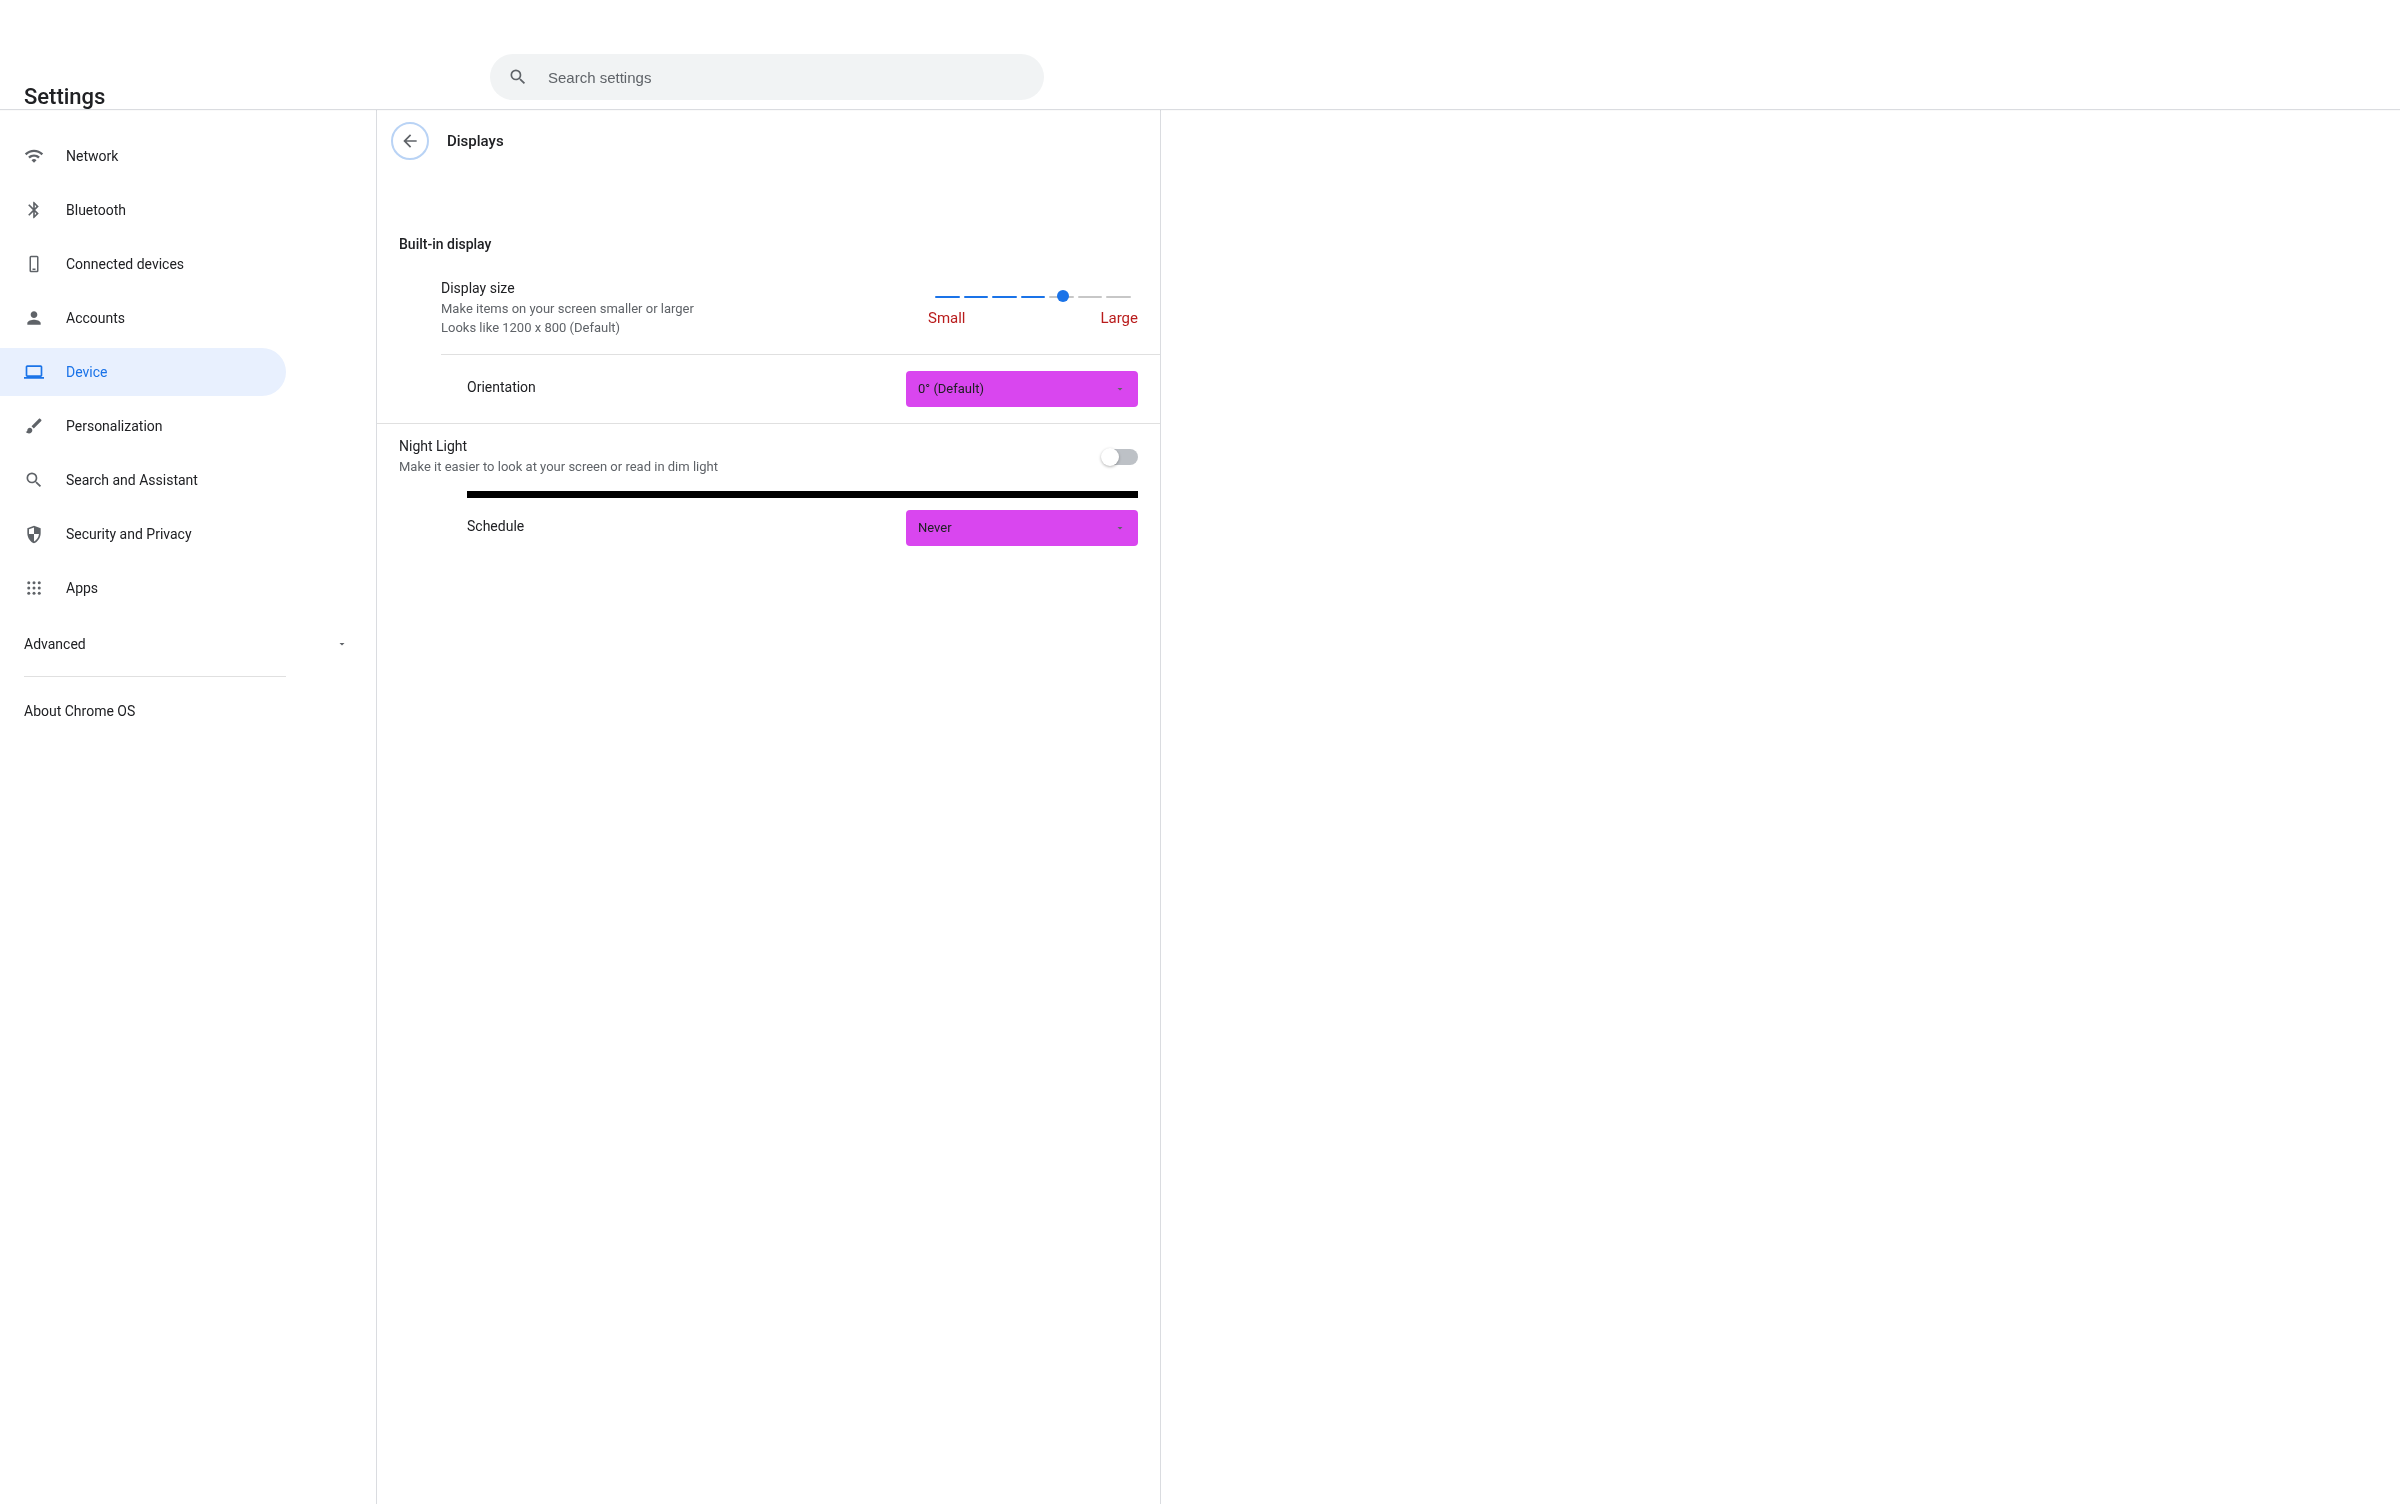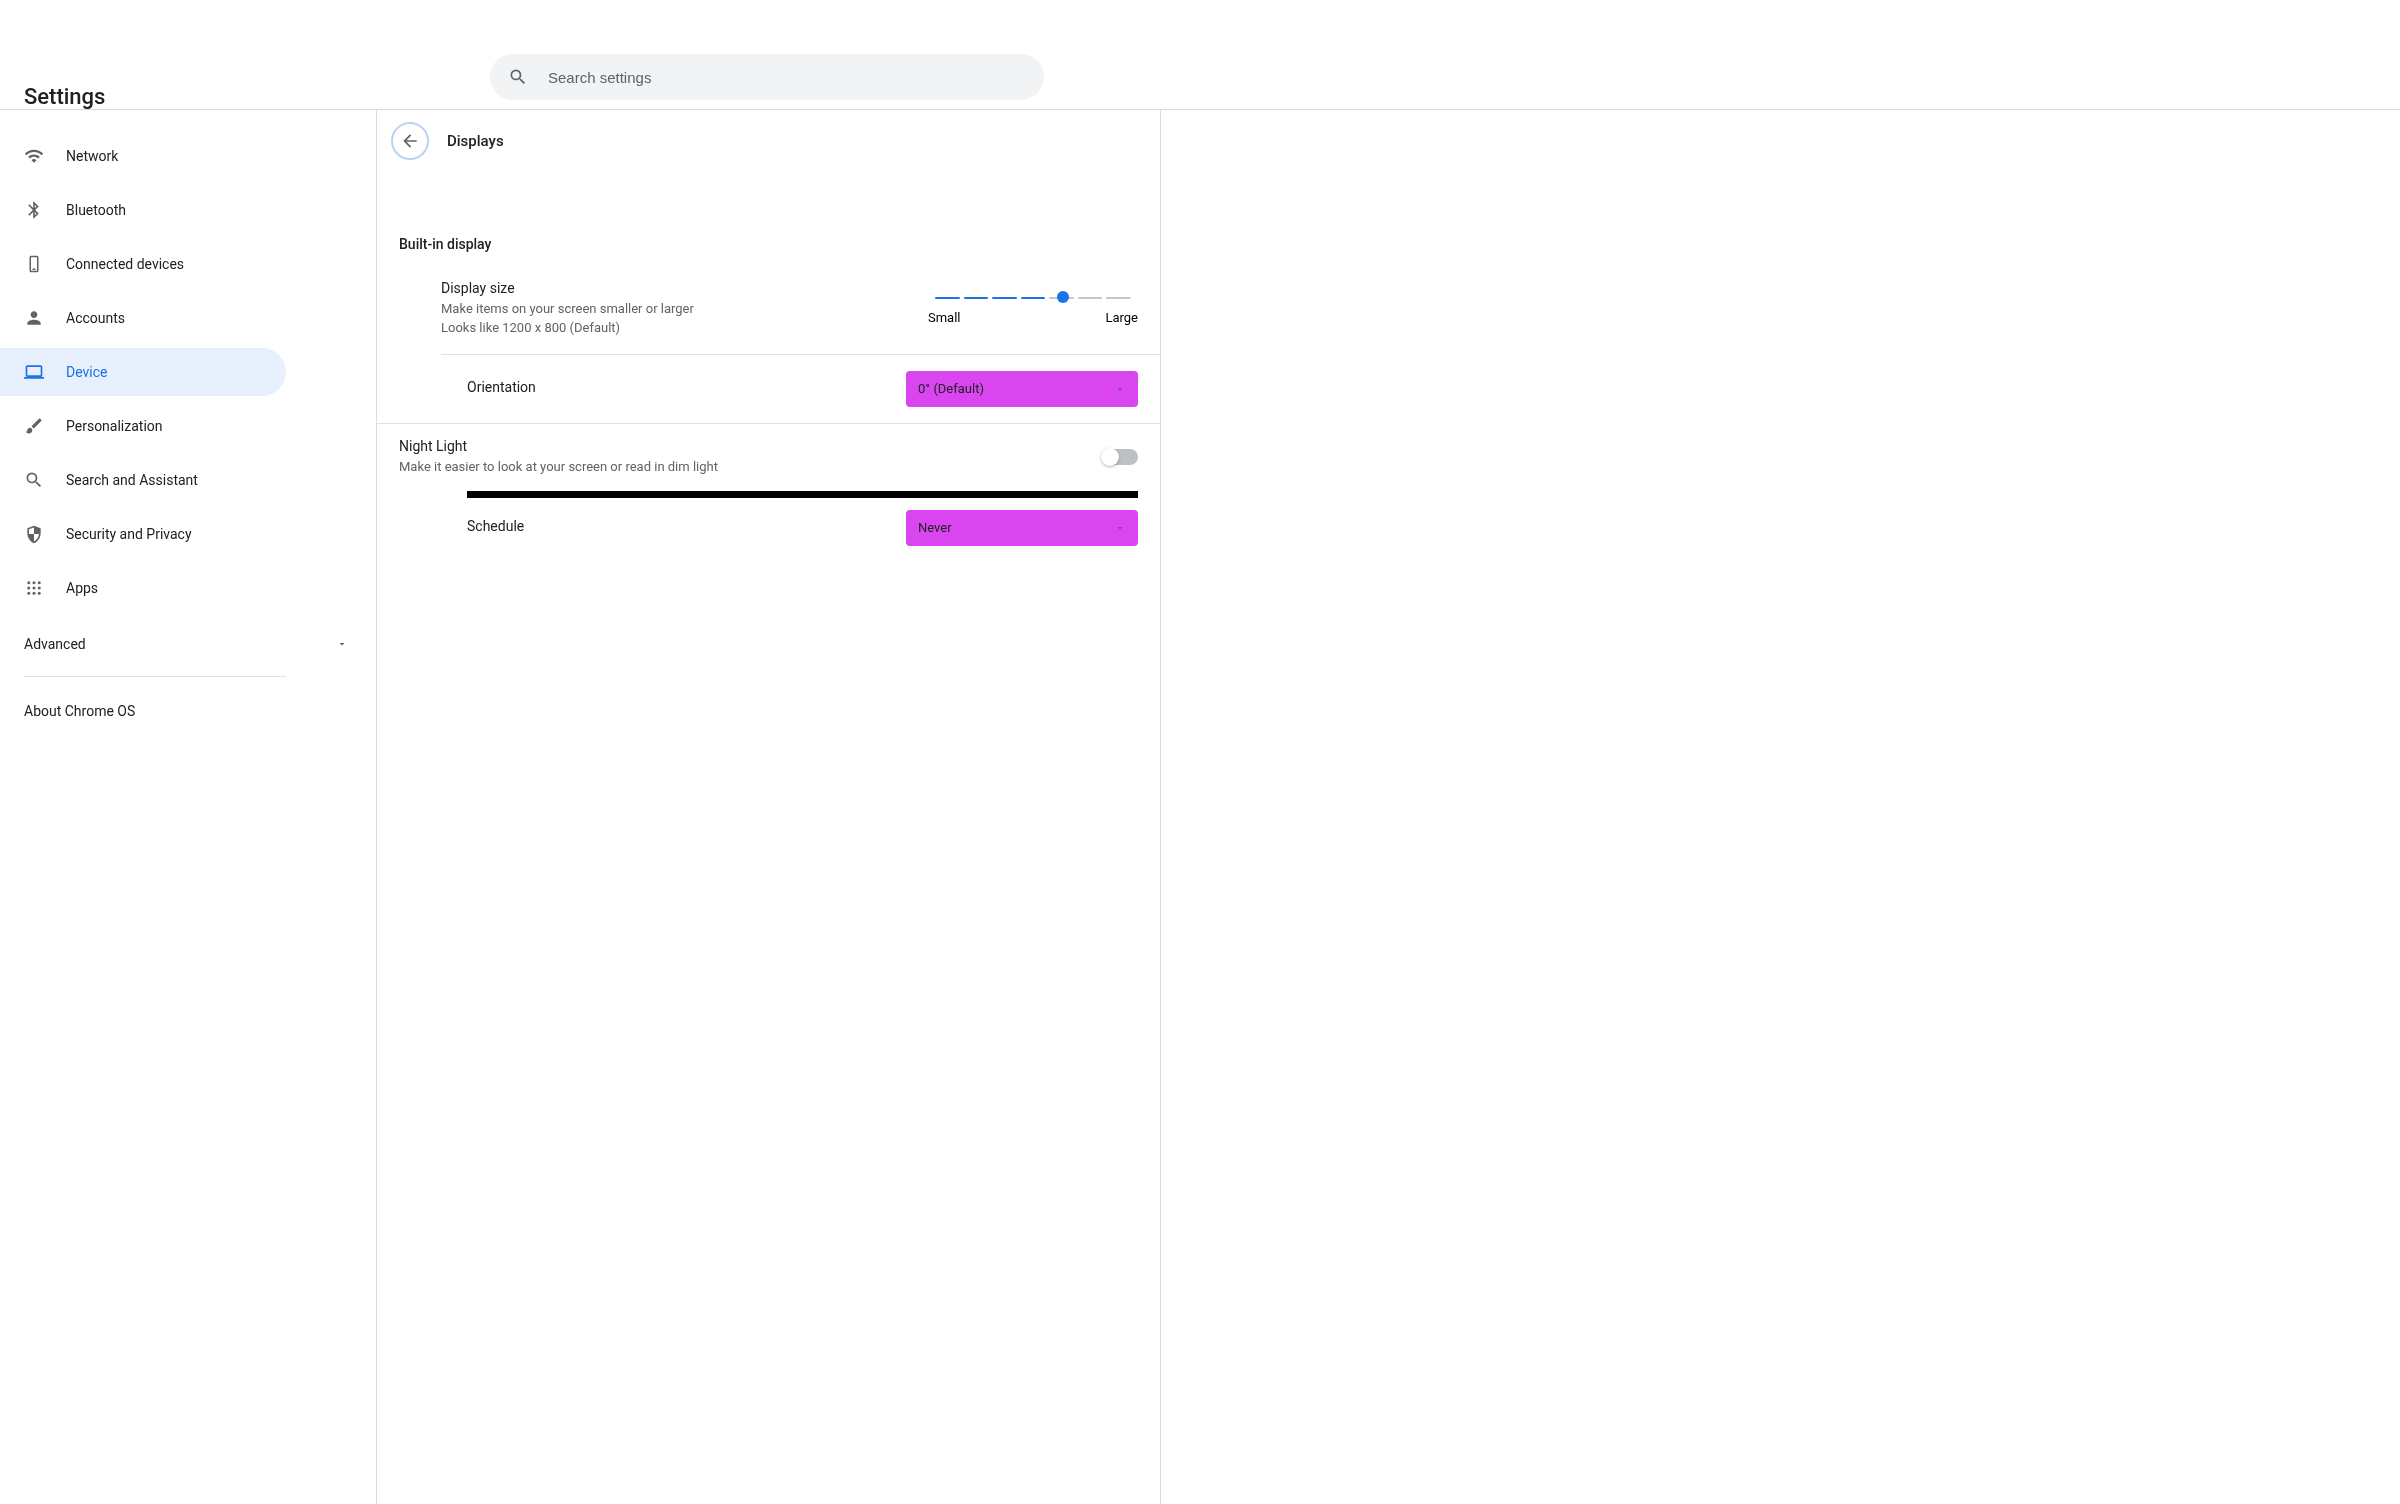--- a/index.html
+++ b/index.html
@@ -218,22 +218,22 @@
     width:12px;
     height:12px;
     background:#1a73e8;
     border-radius:50%;
     top:-5px;
   }
   .slider-labels {
     display:flex;
     justify-content: space-between;
     margin-top: 10px;
-    font-size: 13px;
-    color:#000000;
+    font-size: 15px;
+    color:#b91c1c;
     padding: 0 0px;
     text-align: center;
   }
 
   .dropdown {
     width: 232px;
     height: 36px;
     background: #d946ef;
     display: flex;
     align-items: center;

